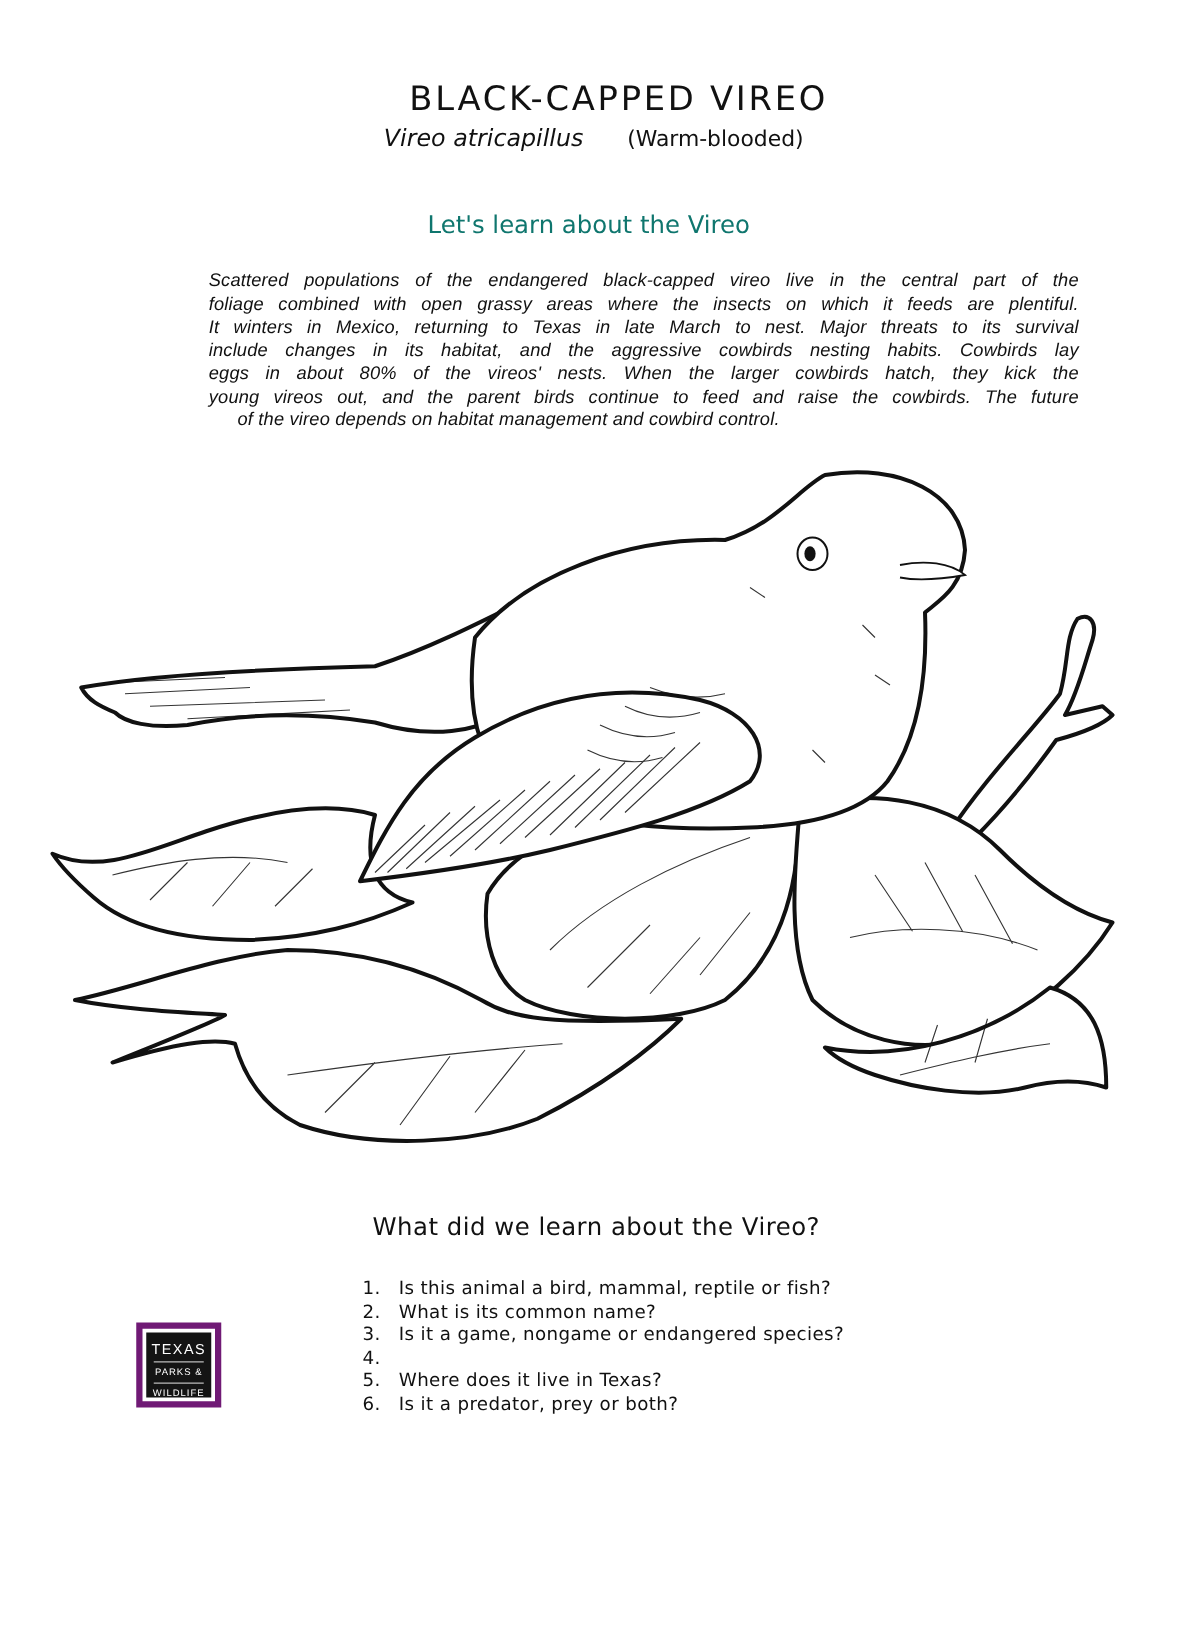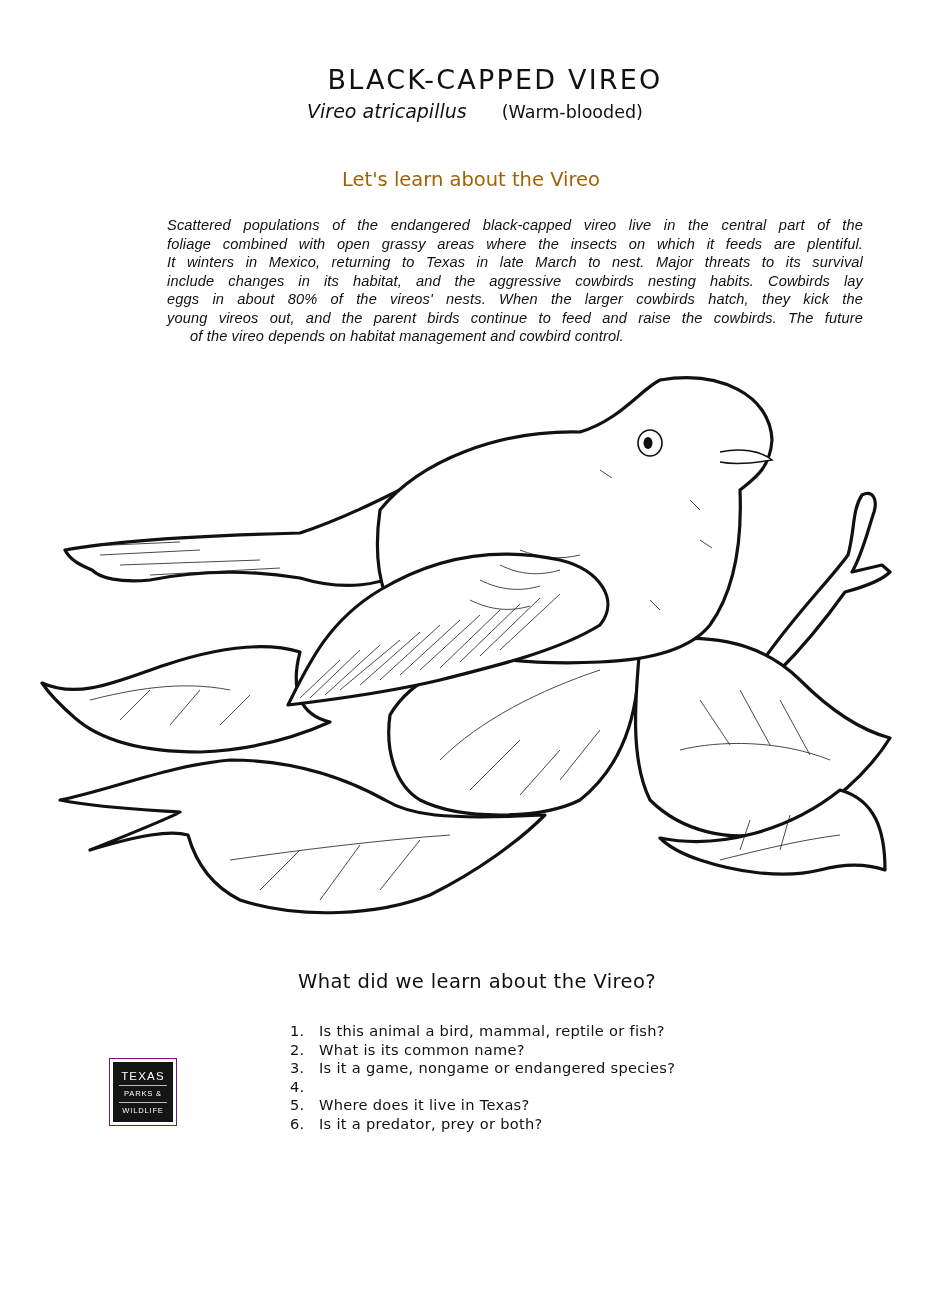--- a/index.html
+++ b/index.html
@@ -1,30 +1,30 @@
 <!DOCTYPE html>
 <html><head>
 <meta charset="utf-8">
 <style>
   html, body { margin: 0; padding: 0; background: #ffffff; }
   body { width: 950px; height: 1304px; position: relative; overflow: hidden; color: #111; font-family: "DejaVu Sans", sans-serif; }
   .title { position: absolute; left: 0; width: 950px; top: 64px; text-align: center; font-size: 27px; letter-spacing: 2.2px; color: #111; font-family: "DejaVu Sans", sans-serif; margin-left: 20px; }
   .subtitle { position: absolute; left: 0; width: 950px; top: 100px; text-align: center; font-size: 19px; color: #111; }
   .subtitle .sci { font-style: italic; margin-right: 29px; }
   .subtitle .blood { font-size: 17.5px; text-align: center; }
-  .h2 { position: absolute; left: 0; width: 942px; top: 168px; text-align: center; font-size: 19.5px; color: #a16207; }
+  .h2 { position: absolute; left: 0; width: 942px; top: 168px; text-align: center; font-size: 19.5px; color: #0f766e; }
   .para { position: absolute; left: 167px; width: 696px; top: 216px; font-size: 14.6px; line-height: 18.5px; text-align: justify; font-family: "Liberation Sans", "DejaVu Sans", sans-serif; color: #111; letter-spacing: 0.15px; font-style: italic; }
   .para span { display: block; text-align: justify; text-align-last: justify; white-space: nowrap; }
   .para span.last { text-align-last: left; margin-left: 23px; }
   .illustration { position: absolute; left: 38px; top: 370px; width: 856px; height: 552px; }
   .h3 { position: absolute; left: 0; width: 954px; top: 970px; text-align: center; font-size: 19.5px; color: #111; letter-spacing: 0.4px; }
   .questions { position: absolute; left: 290px; top: 1022px; list-style: none; margin: 0; padding: 0; font-size: 14.6px; line-height: 18.6px; color: #111; letter-spacing: 0.3px; }
   .questions li { display: flex; }
   .questions .num { width: 29px; flex: none; }
-  .logo { position: absolute; left: 109px; top: 1058px; width: 68px; height: 68px; background: #fff; border: 1px solid #701a75; box-sizing: border-box; }
+  .logo { position: absolute; left: 109px; top: 1058px; width: 68px; height: 68px; background: #fff; border: 5px solid #701a75; box-sizing: border-box; }
   .logo-inner { position: absolute; left: 3px; top: 3px; right: 3px; bottom: 3px; background: #141414; color: #fff; font-family: "Liberation Sans", sans-serif; text-align: center; }
   .logo-line1 { position: absolute; left: 0; right: 0; top: 8px; font-size: 11.5px; letter-spacing: 1.2px; }
   .logo-line2 { position: absolute; left: 0; right: 0; top: 27px; font-size: 7.6px; letter-spacing: 0.8px; }
   .logo-line3 { position: absolute; left: 0; right: 0; top: 44px; font-size: 7.6px; letter-spacing: 0.8px; }
   .logo-rule { position: absolute; left: 6px; right: 6px; height: 1px; background: #bbb; }
 </style>
 </head>
 <body>
 
 <div class="title">BLACK-CAPPED VIREO</div>

